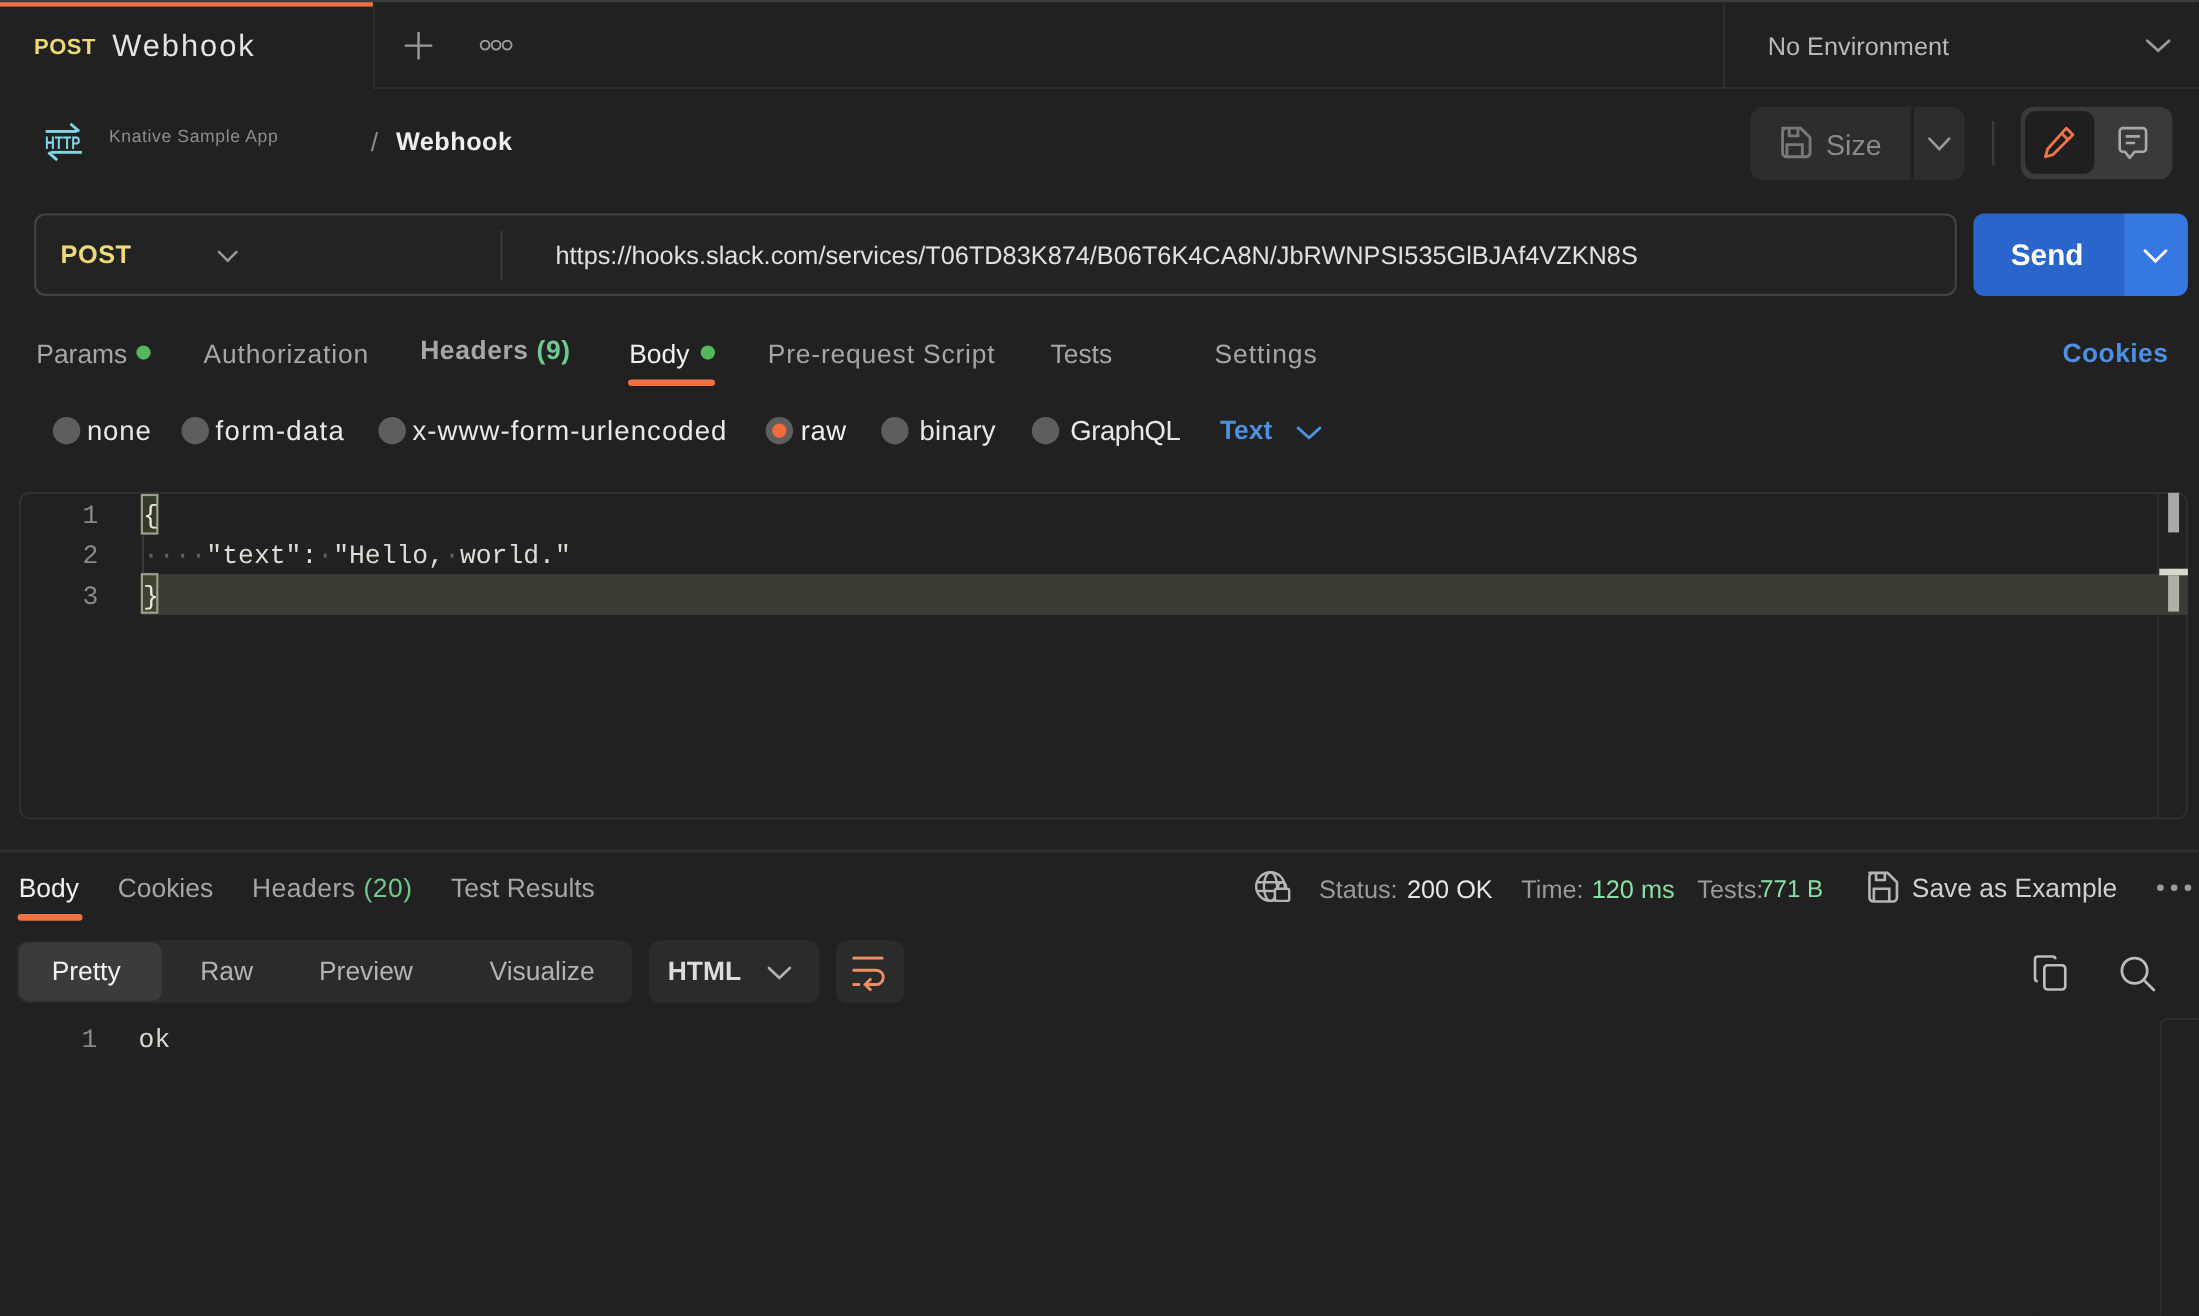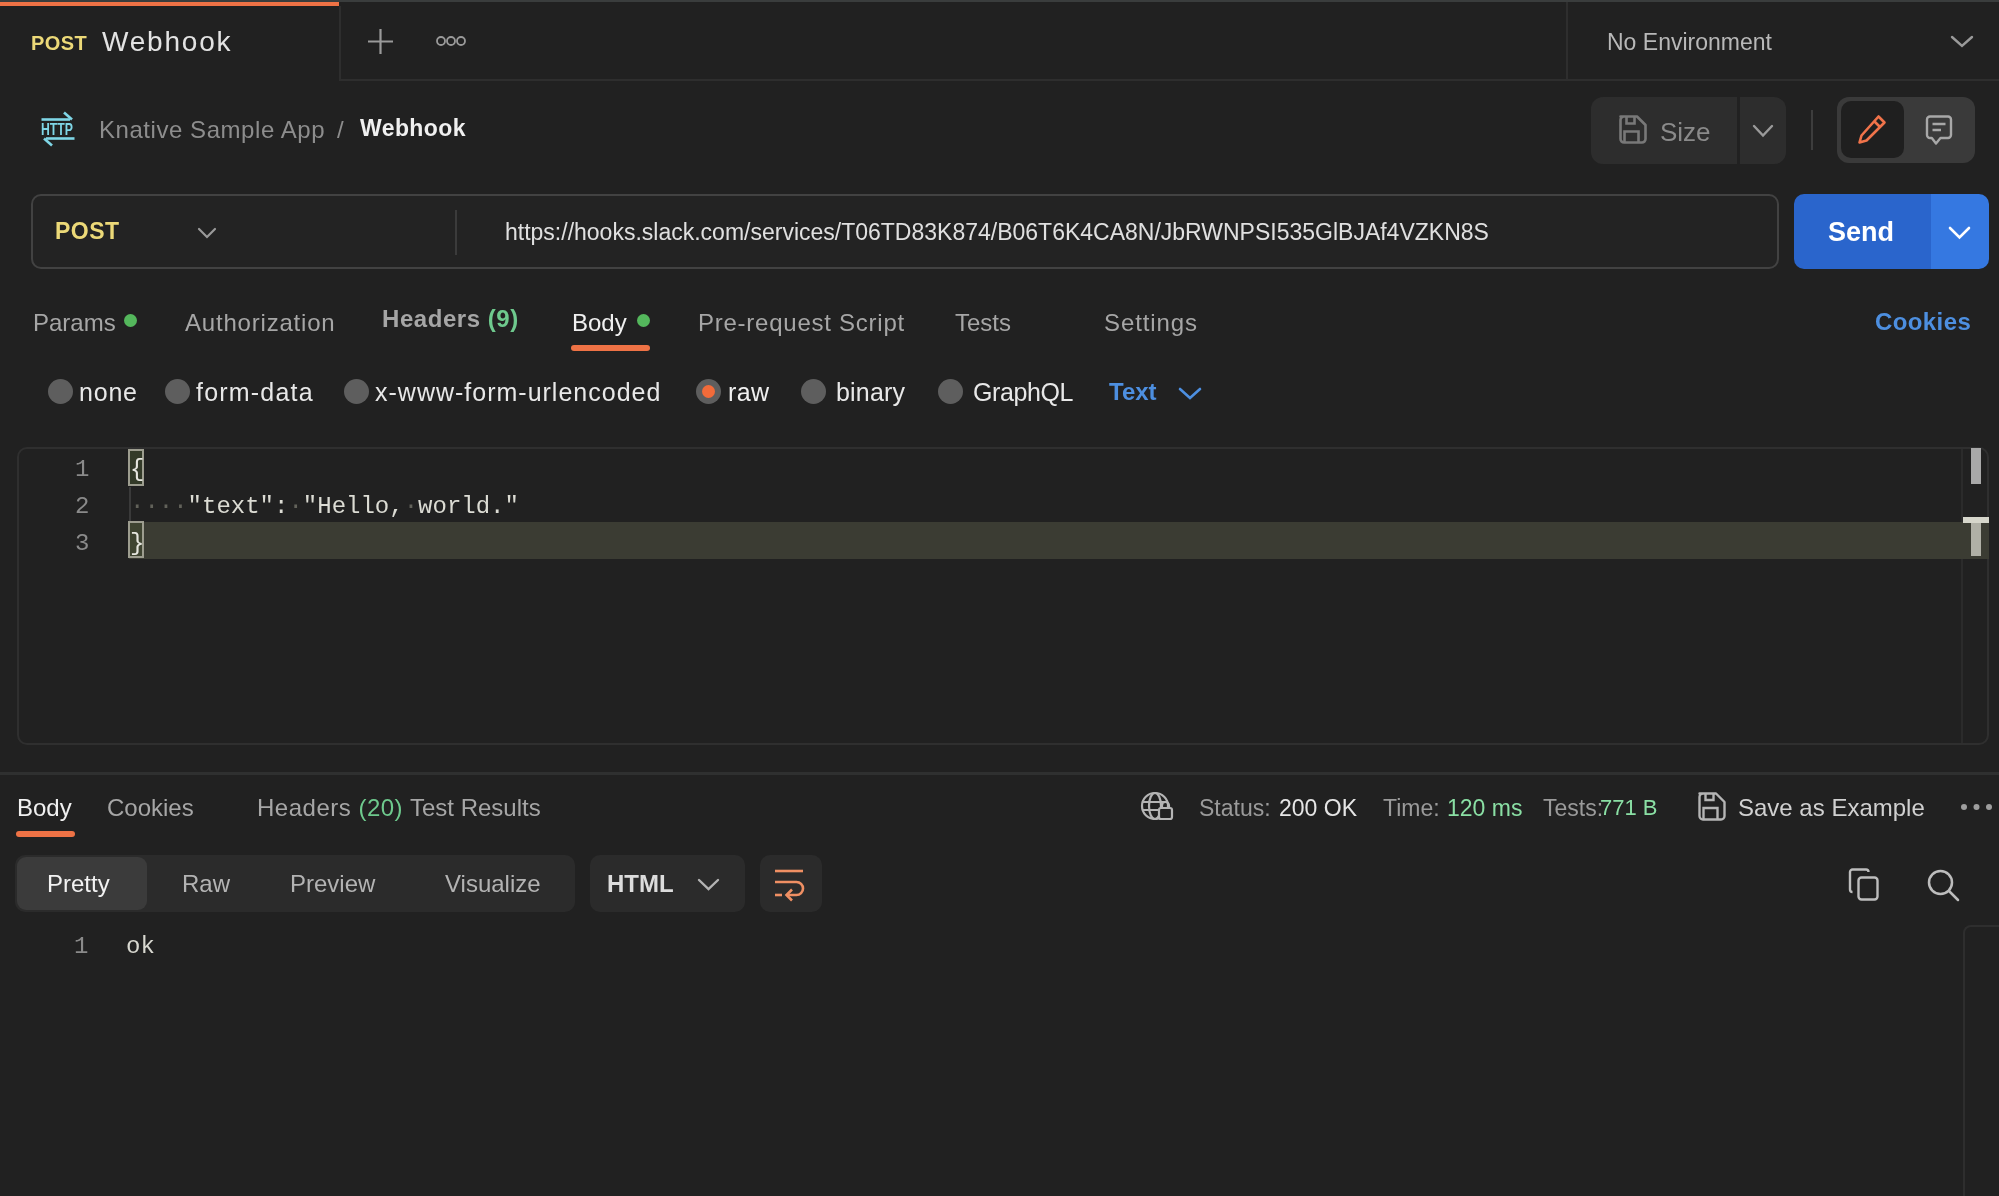--- a/index.html
+++ b/index.html
@@ -34,21 +34,21 @@
 
 <svg class="abs" style="left:40px;top:110px;" width="36" height="38" viewBox="0 0 36 38">
   <g stroke="#7fd6e6" fill="none" stroke-width="2.6">
     <path d="M1.5 9.5 H30"></path>
     <path d="M24 2.5 L32 9.5"></path>
     <path d="M34.5 28.5 H6"></path>
     <path d="M12 35.5 L4 28.5"></path>
   </g>
   <text x="1" y="25" fill="#7fd6e6" font-size="16.5" font-weight="bold" font-family="Liberation Sans" textLength="32" lengthAdjust="spacingAndGlyphs">HTTP</text>
 </svg>
-<div class="abs txt" id="bc-app" style="left:99px;top:116px;font-size:24px;letter-spacing:0.55px;color:#8d8d8d;">Knative Sample App</div>
+<div class="abs txt" id="bc-app" style="left:99px;top:116px;font-size:16px;letter-spacing:0.55px;color:#8d8d8d;">Knative Sample App</div>
 <div class="abs txt" id="bc-slash" style="left:337px;top:116px;font-size:24px;color:#8d8d8d;">/</div>
 <div class="abs txt" id="bc-name" style="left:360px;top:115px;font-size:23px;font-weight:bold;letter-spacing:0.4px;color:#f0f0f0;">Webhook</div>
 
 <div class="abs" style="left:1591px;top:97px;width:146px;height:67px;background:#2d2d2d;border-radius:12px 0 0 12px;"></div>
 <div class="abs" style="left:1740px;top:97px;width:46px;height:67px;background:#2d2d2d;border-radius:0 12px 12px 0;"></div>
 <svg class="abs" style="left:1617px;top:115px;" width="30" height="31" viewBox="0 0 30 31">
   <path d="M3.5 1.5 H20 L28.5 10 V24 a3.5 3.5 0 0 1 -3.5 3.5 H7 a3.5 3.5 0 0 1 -3.5 -3.5 V5 a3.5 3.5 0 0 1 3.5 -3.5 Z" stroke="#787878" stroke-width="2.6" fill="none" stroke-linejoin="round"></path>
   <path d="M9.5 1.5 V8.5 H17.5 V1.5" stroke="#787878" stroke-width="2.6" fill="none"></path>
   <path d="M7.5 27 V16.5 H21.5 V27" stroke="#787878" stroke-width="2.6" fill="none"></path>
 </svg>
@@ -138,21 +138,21 @@
 
 <div class="abs" style="left:1971px;top:448px;width:10px;height:36px;background:#a9a9a9;"></div>
 <div class="abs" style="left:1963px;top:517px;width:26px;height:6px;background:#d6d6cb;"></div>
 <div class="abs" style="left:1971px;top:523px;width:10px;height:33px;background:#b0b0a6;"></div>
 
 <div class="abs" style="left:0;top:772px;width:1999px;height:3px;background:#2f3030;"></div>
 
 <div class="abs txt" id="resp-body" style="left:17px;top:794px;font-size:24px;color:#f0f0f0;">Body</div>
 <div class="abs" style="left:16px;top:831px;width:59px;height:6px;background:#ee7245;border-radius:3px;"></div>
 <div class="abs txt" style="left:107px;top:794px;font-size:24px;color:#a6a6a6;">Cookies</div>
-<div class="abs txt" style="left:229px;top:794px;font-size:24px;letter-spacing:0.5px;color:#a6a6a6;margin-left:28px;">Headers <span style="color:#6ec98d;">(20)</span></div>
+<div class="abs txt" style="left:229px;top:794px;font-size:24px;letter-spacing:0.5px;color:#a6a6a6;">Headers <span style="color:#6ec98d;">(20)</span></div>
 <div class="abs txt" style="left:410px;top:794px;font-size:24px;color:#a6a6a6;">Test Results</div>
 
 <svg class="abs" style="left:1140px;top:791px;" width="34" height="33" viewBox="0 0 34 33">
   <g stroke="#b5b5b5" stroke-width="2.2" fill="none">
     <circle cx="15" cy="15" r="13"></circle>
     <ellipse cx="15" cy="15" rx="6" ry="13"></ellipse>
     <path d="M2.5 11 H27.5 M2.5 19 H19"></path>
   </g>
   <rect x="19" y="17" width="13" height="11" rx="2" fill="#212121" stroke="#b5b5b5" stroke-width="2.2"></rect>
   <path d="M22 17 v-2.5 a3.5 3.5 0 0 1 7 0 V17" stroke="#b5b5b5" stroke-width="2.2" fill="none"></path>

